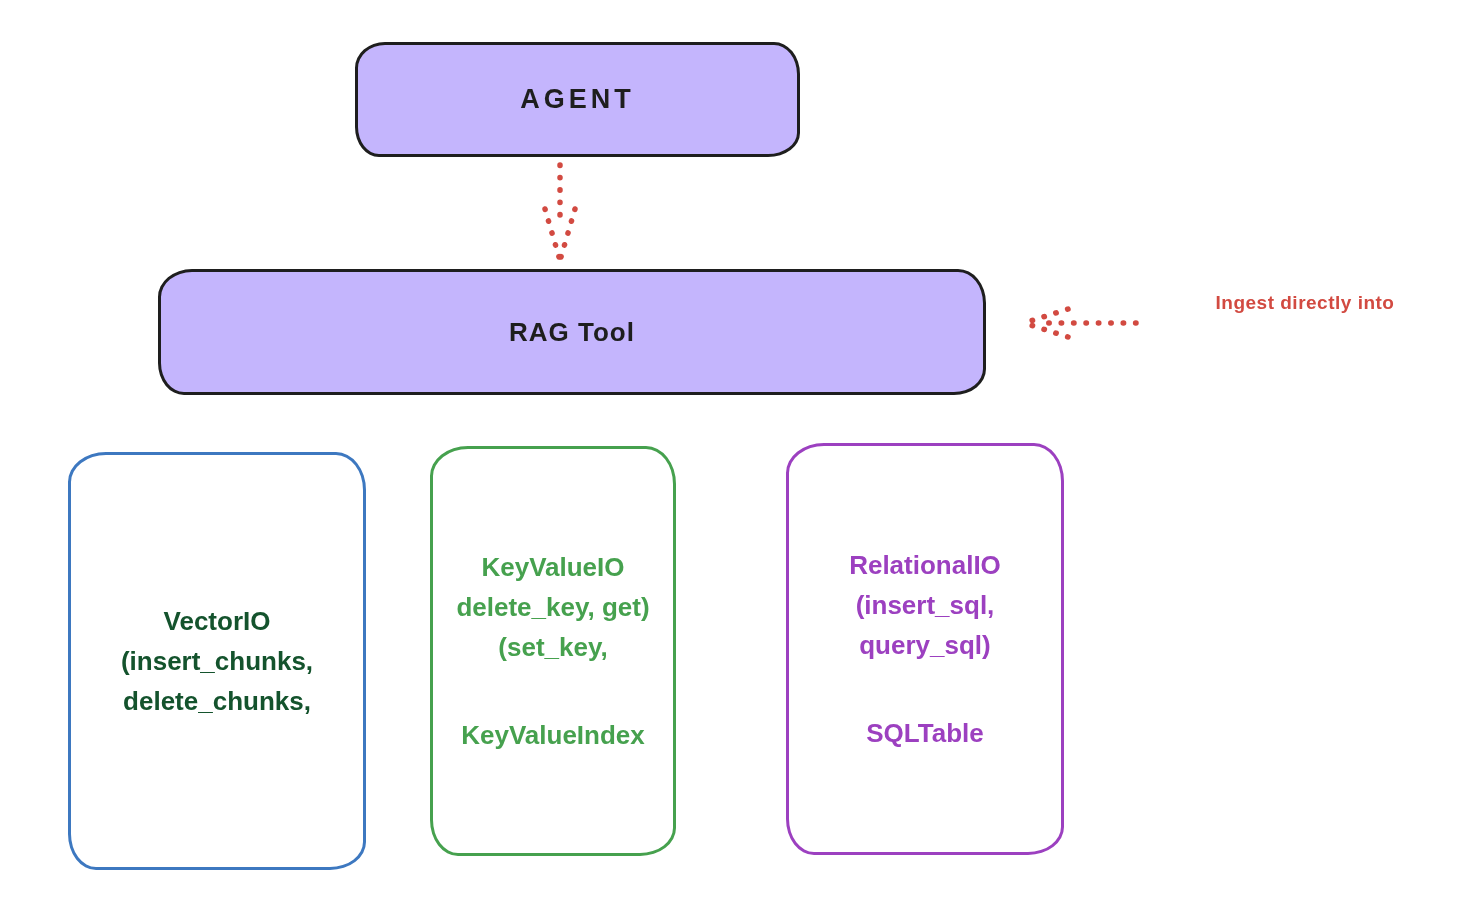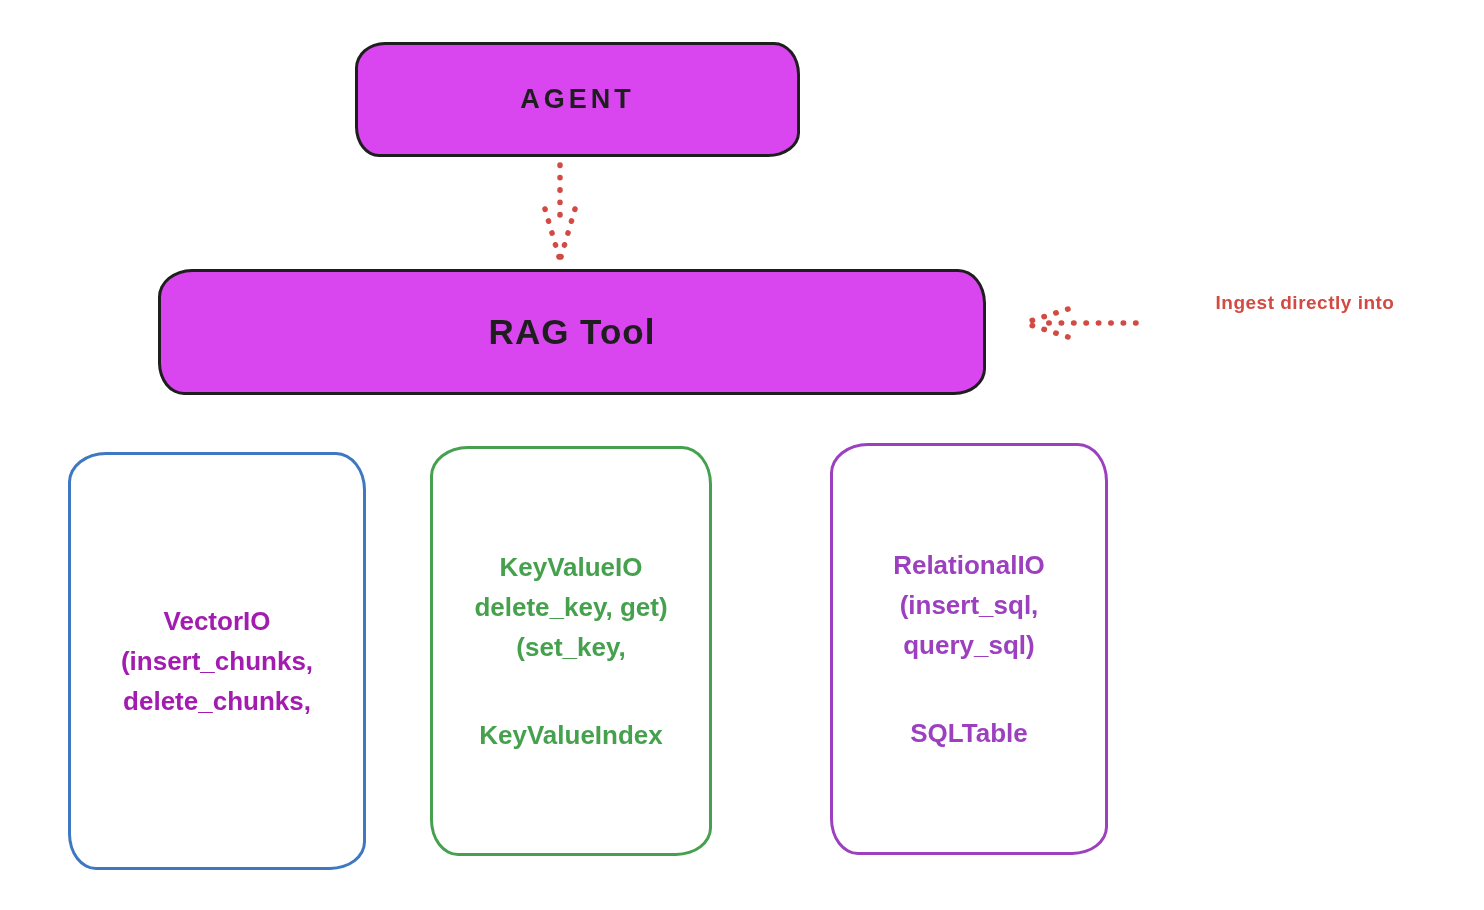--- a/index.html
+++ b/index.html
@@ -13,40 +13,40 @@
     width: 1484px;
     height: 910px;
     background: #ffffff;
     overflow: hidden;
   }
 
   
   .node {
     position: absolute;
     border: 3.5px solid #1e1e1e;
-    background: #d946ef;
+    background: #c4b5fd;
     display: flex;
     align-items: center;
     justify-content: center;
     color: #1e1e1e;
     box-sizing: border-box;
   }
   .node-agent {
     left: 355px; top: 42px;
     width: 445px; height: 115px;
     border-radius: 30px 26px 32px 24px / 26px 32px 24px 30px;
     font-size: 27px;
     font-weight: 700;
     letter-spacing: 4px;
   }
   .node-rag {
     left: 158px; top: 269px;
     width: 828px; height: 126px;
     border-radius: 34px 28px 32px 26px / 28px 34px 26px 32px;
-    font-size: 35px;
+    font-size: 26px;
     font-weight: 600;
     letter-spacing: 1px;
   }
 
   
   .arrow { position: absolute; }
   .arrow path {
     fill: none;
     stroke: currentColor;
     stroke-width: 5.5;
@@ -78,21 +78,21 @@
     flex-direction: column;
     align-items: center;
     justify-content: center;
     text-align: center;
     font-size: 26px;
     font-weight: 600;
     line-height: 40px;
     box-sizing: border-box;
   }
   .card-vector     { left: 68px;  top: 452px; width: 298px; height: 418px; }
-  .card-keyvalue   { left: 430px; top: 446px; width: 282px; height: 410px; }
+  .card-keyvalue   { left: 430px; top: 446px; width: 246px; height: 410px; }
   .card-relational { left: 786px; top: 443px; width: 278px; height: 412px; }
   .card .index-label { margin-top: 48px; }
 </style>
 </head>
 <body>
 
 <div class="canvas">
 
   <div class="node node-agent">
     <span>AGENT</span>
@@ -111,38 +111,38 @@
   <svg class="arrow arrow-left" viewBox="0 0 124 42" style="color: rgb(210, 74, 65);">
     <path d="M120 21 L28 21"></path>
     <path d="M52 7 L8 21"></path>
     <path d="M52 35 L8 21"></path>
   </svg>
 
   <div class="annotation" style="color: rgb(210, 74, 65);">
     <div>Ingest directly into</div>
   </div>
 
-  <div class="card card-vector" style="border-color: rgb(61, 120, 192); color: #a21caf;">
+  <div class="card card-vector" style="border-color: rgb(61, 120, 192); color: #14532d;">
     <div>
       <div>VectorIO</div>
       <div>(insert_chunks,</div>
       <div>delete_chunks,</div>
     </div>
   </div>
 
   <div class="card card-keyvalue" style="border-color: rgb(70, 161, 78); color: rgb(70, 161, 78);">
     <div>
       <div>KeyValueIO</div>
       <div>delete_key, get)</div>
       <div>(set_key,</div>
     </div>
     <div class="index-label">KeyValueIndex</div>
   </div>
 
-  <div class="card card-relational" style="border-color: rgb(156, 64, 192); color: rgb(156, 64, 192); margin-left: 44px;">
+  <div class="card card-relational" style="border-color: rgb(156, 64, 192); color: rgb(156, 64, 192);">
     <div>
       <div>RelationalIO</div>
       <div>(insert_sql,</div>
       <div>query_sql)</div>
     </div>
     <div class="index-label">SQLTable</div>
   </div>
 
 </div>
 

